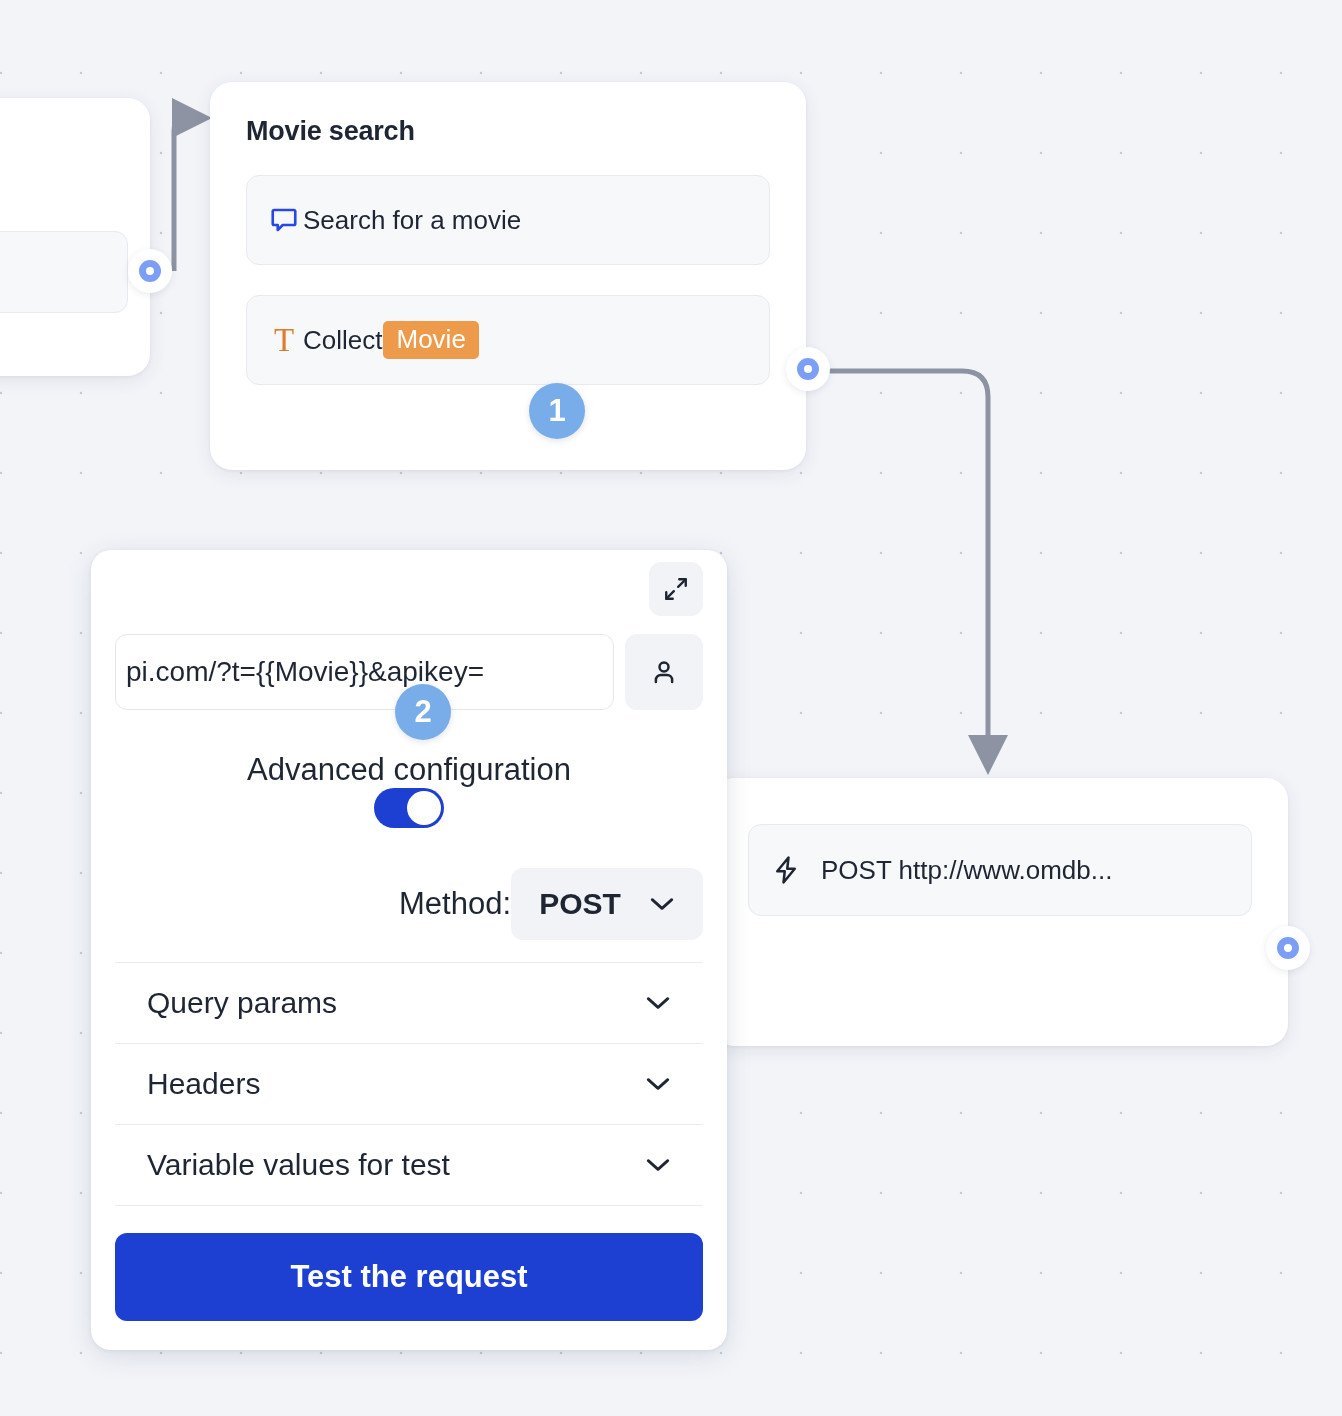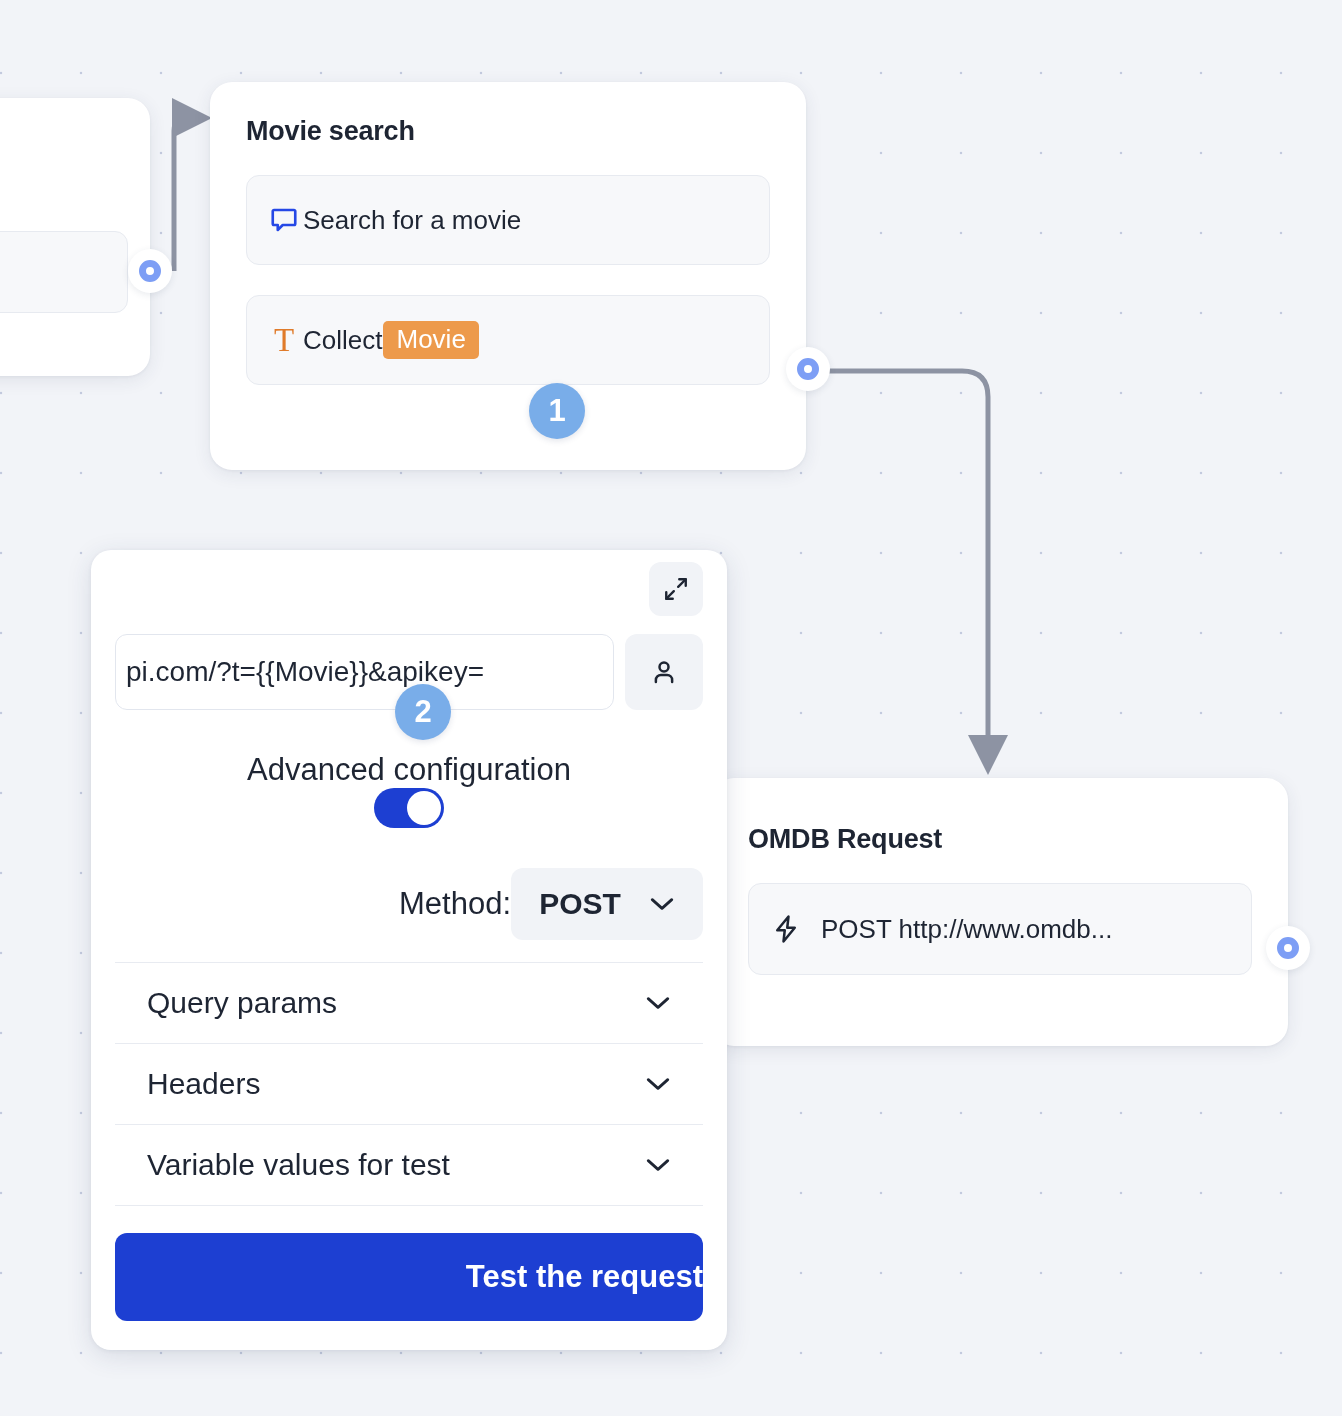--- a/index.html
+++ b/index.html
@@ -310,21 +310,20 @@
     width: 100%;
     height: 88px;
     background: #1d3fd2;
     color: #ffffff;
     border: none;
     border-radius: 12px;
     font-family: "Liberation Sans", sans-serif;
     font-size: 31px;
     font-weight: bold;
     cursor: pointer;
-    text-align: right;
   }
 
   
   #connectors {
     position: absolute;
     inset: 0;
     z-index: 1;
     pointer-events: none;
   }
 </style>
@@ -363,21 +362,20 @@
   <div class="node-row">
     <span class="icon-text-t">T</span>
     <span>Collect</span>
     <span class="chip-movie">Movie</span>
   </div>
 </div>
 <div class="port" id="port-movie-out"></div>
 
 <div class="node" id="node-omdb">
   <div id="omdb-in-marker"></div>
-  <div class="node-title">OMDB Request</div>
   <div class="node-row">
     <svg class="icon-bolt" viewBox="0 0 24 24" fill="none" stroke="currentColor" stroke-width="2" stroke-linecap="round" stroke-linejoin="round">
       <path d="M14 2 L5 13 h6 l-1 9 L19 11 h-6 z"></path>
     </svg>
     <span>POST http://www.omdb...</span>
   </div>
 </div>
 <div class="port" id="port-omdb-out"></div>
 
 <div id="config-panel">

